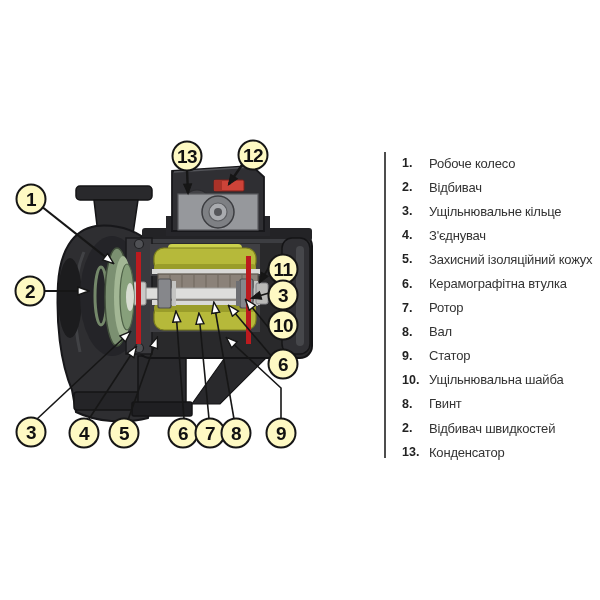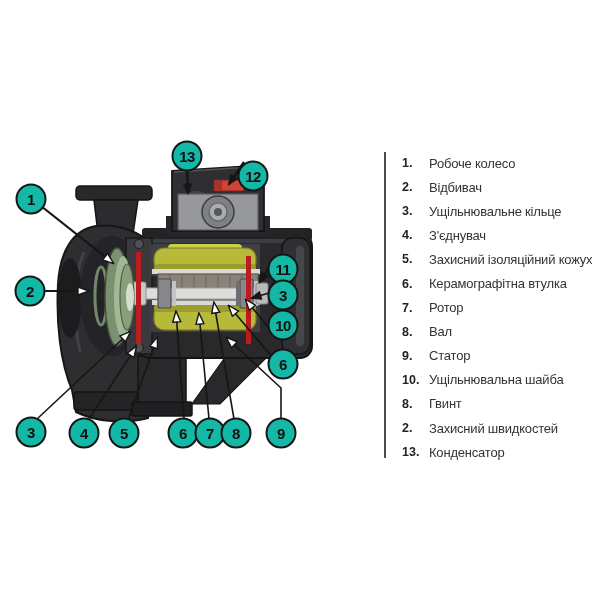--- a/index.html
+++ b/index.html
@@ -9,24 +9,24 @@
     position:relative;overflow:hidden;
   }
   #stage{position:absolute;inset:0;width:600px;height:600px;}
 
   
   #art{position:absolute;left:0;top:0;width:600px;height:600px;}
 
   
   .balloon{
     position:absolute;width:27px;height:27px;border-radius:50%;
-    background:#14b8a6;border:2.6px solid #161616;
+    background:#fef9c3;border:2.6px solid #161616;
     transform:translate(-50%,-50%);
     display:flex;align-items:center;justify-content:center;
-    font-weight:bold;font-size:15px;color:#111;line-height:1;
+    font-weight:bold;font-size:19px;color:#111;line-height:1;
     letter-spacing:-0.5px;
   }
 
   
   .divider{
     position:absolute;left:384px;top:152px;width:2px;height:306px;
     background:#4d4d4d;
   }
 
   
@@ -179,21 +179,21 @@
   <div class="balloon" style="left: 84px; top: 433px;">4</div>
   <div class="balloon" style="left: 124px; top: 433px;">5</div>
   <div class="balloon" style="left: 183px; top: 433px;">6</div>
   <div class="balloon" style="left: 210px; top: 433px;">7</div>
   <div class="balloon" style="left: 236px; top: 433px;">8</div>
   <div class="balloon" style="left: 281px; top: 433px;">9</div>
   <div class="balloon" style="left: 283px; top: 325px;">10</div>
   <div class="balloon" style="left: 283px; top: 269px;">11</div>
   <div class="balloon" style="left: 283px; top: 295px;">3</div>
   <div class="balloon" style="left: 283px; top: 364px;">6</div>
-  <div class="balloon" style="left: 253px; top: 155px; margin-top: 21px;">12</div>
+  <div class="balloon" style="left: 253px; top: 155px;">12</div>
   <div class="balloon" style="left: 187px; top: 156px;">13</div>
 
   <div class="divider"></div>
 
   <ul class="legend">
     <li>
         <span class="num">1.</span>
         <span class="lbl">Робоче колесо</span>
       </li>
     <li>
@@ -231,21 +231,21 @@
     <li>
         <span class="num">10.</span>
         <span class="lbl">Ущільнювальна шайба</span>
       </li>
     <li>
         <span class="num">8.</span>
         <span class="lbl">Гвинт</span>
       </li>
     <li>
         <span class="num">2.</span>
-        <span class="lbl">Захисний швидкостей</span>
+        <span class="lbl">Відбивач швидкостей</span>
       </li>
     <li>
         <span class="num">13.</span>
         <span class="lbl">Конденсатор</span>
       </li>
   </ul>
 
 </div>
 
 </body></html>

